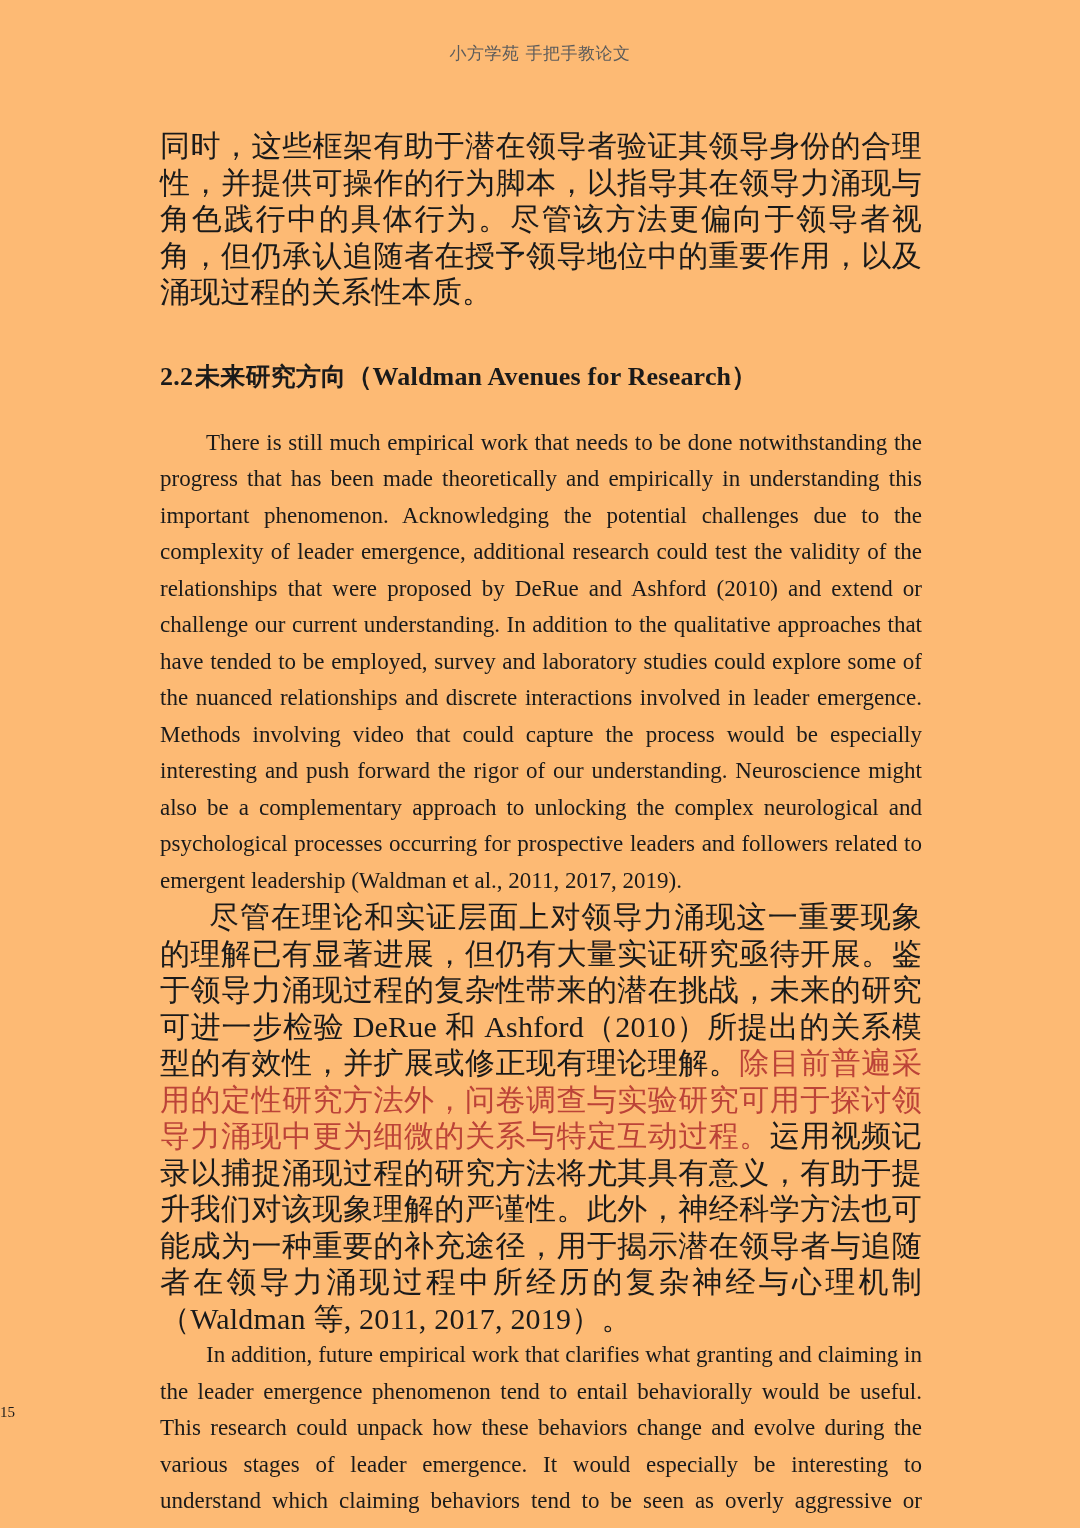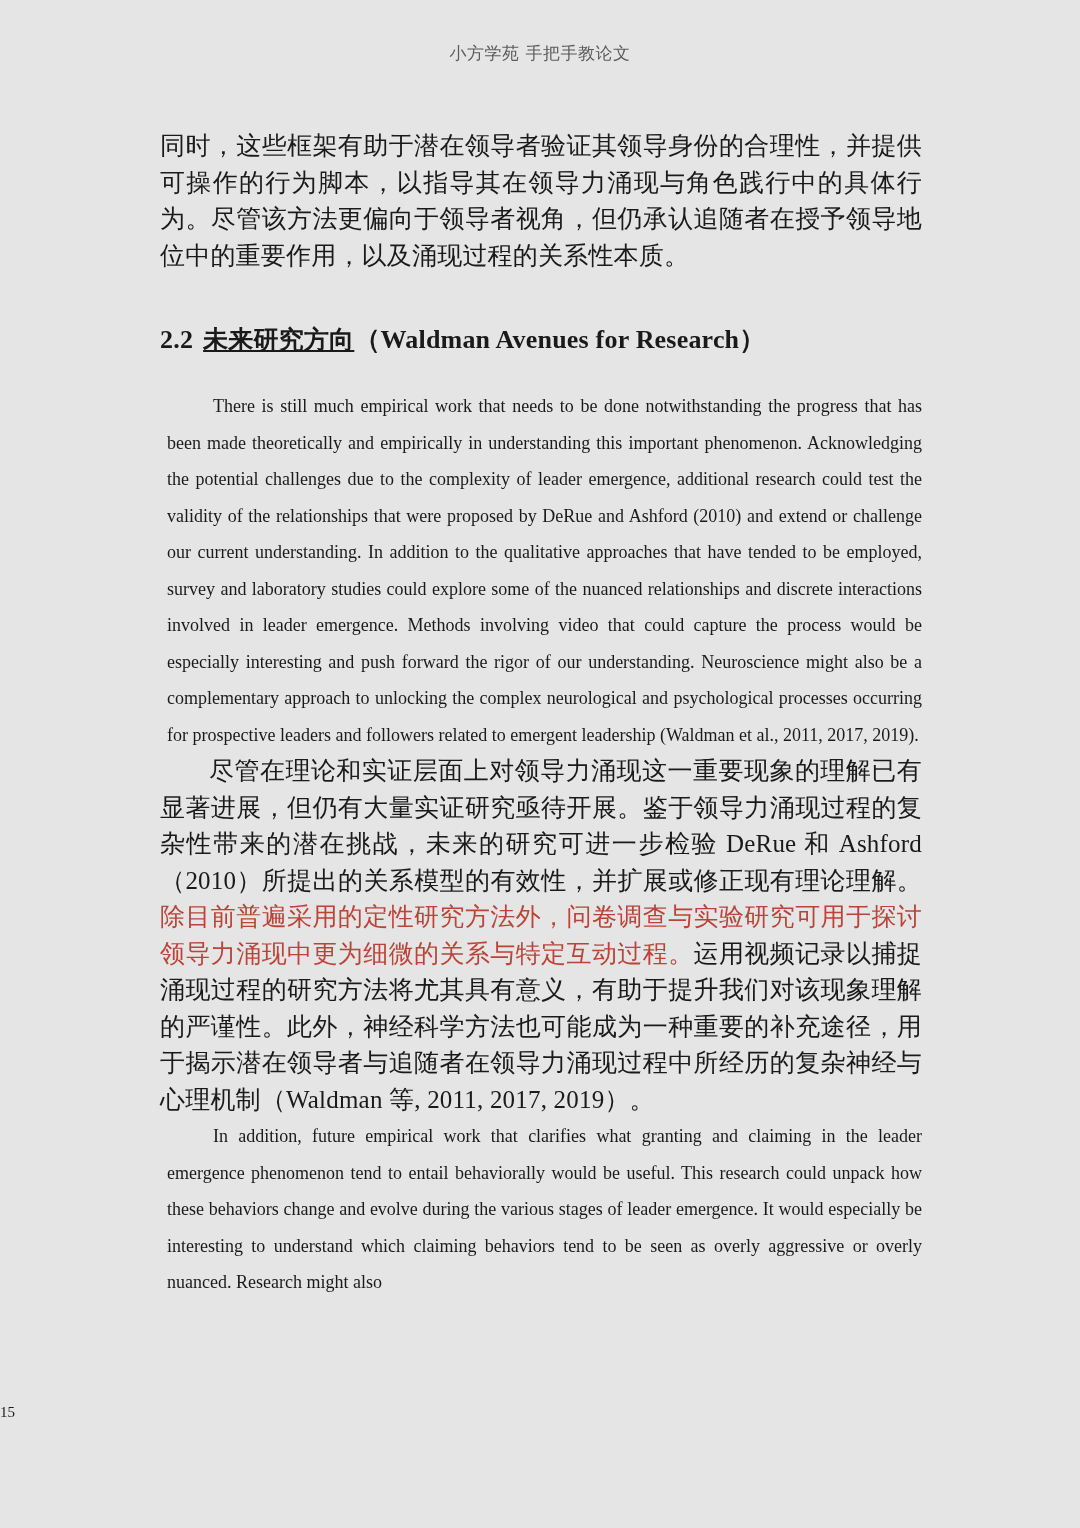--- a/index.html
+++ b/index.html
@@ -4,21 +4,21 @@
 <style>
   html, body {
     margin: 0;
     padding: 0;
     background: #ffffff;
   }
   .page {
     position: relative;
     width: 1080px;
     height: 1528px;
-    background: #e5e5e5;
+    background: #fdba74;
     overflow: hidden;
     font-family: "Liberation Serif", "DejaVu Serif", serif;
     color: #1a1a1a;
   }
   .running-header {
     position: absolute;
     top: 42px;
     left: 0;
     width: 1080px;
     text-align: center;
@@ -32,49 +32,47 @@
     left: 160px;
     top: 128px;
     width: 762px;
   }
   p {
     margin: 0;
     text-align: justify;
     text-justify: inter-word;
   }
   .zh {
-    font-size: 25px;
+    font-size: 30px;
     line-height: 36.5px;
     letter-spacing: 0.2px;
     font-family: "DejaVu Sans", "Liberation Sans", sans-serif;
     font-weight: 400;
   }
   .en {
-    font-size: 18px;
+    font-size: 23px;
     line-height: 36.5px;
     font-family: "Liberation Serif", "DejaVu Serif", serif;
-    margin-left: 7px;
   }
   .indent-en { text-indent: 46px; }
   .indent-zh { text-indent: 49px; font-family: Liberation Serif, serif; }
   .heading {
     font-size: 26px;
     font-weight: bold;
     line-height: 36px;
     margin-top: 48px;
     margin-bottom: 30px;
     font-family: "Liberation Serif", "DejaVu Serif", serif;
     letter-spacing: 0.2px;
   }
-  .heading .num { margin-right: 10px; }
+  .heading .num { margin-right: 2px; }
   .heading .zh-h {
     font-family: "DejaVu Sans", "Liberation Sans", sans-serif;
     font-weight: bold;
     font-size: 25px;
-    text-decoration: underline;
   }
   .gap-para { margin-top: 0px; }
   .para-en-1 { margin-top: 0px; }
   .red { color: #bc4338; }
   .page-number {
     position: absolute;
     left: 0;
     top: 1404px;
     width: 1080px;
     text-align: left;

